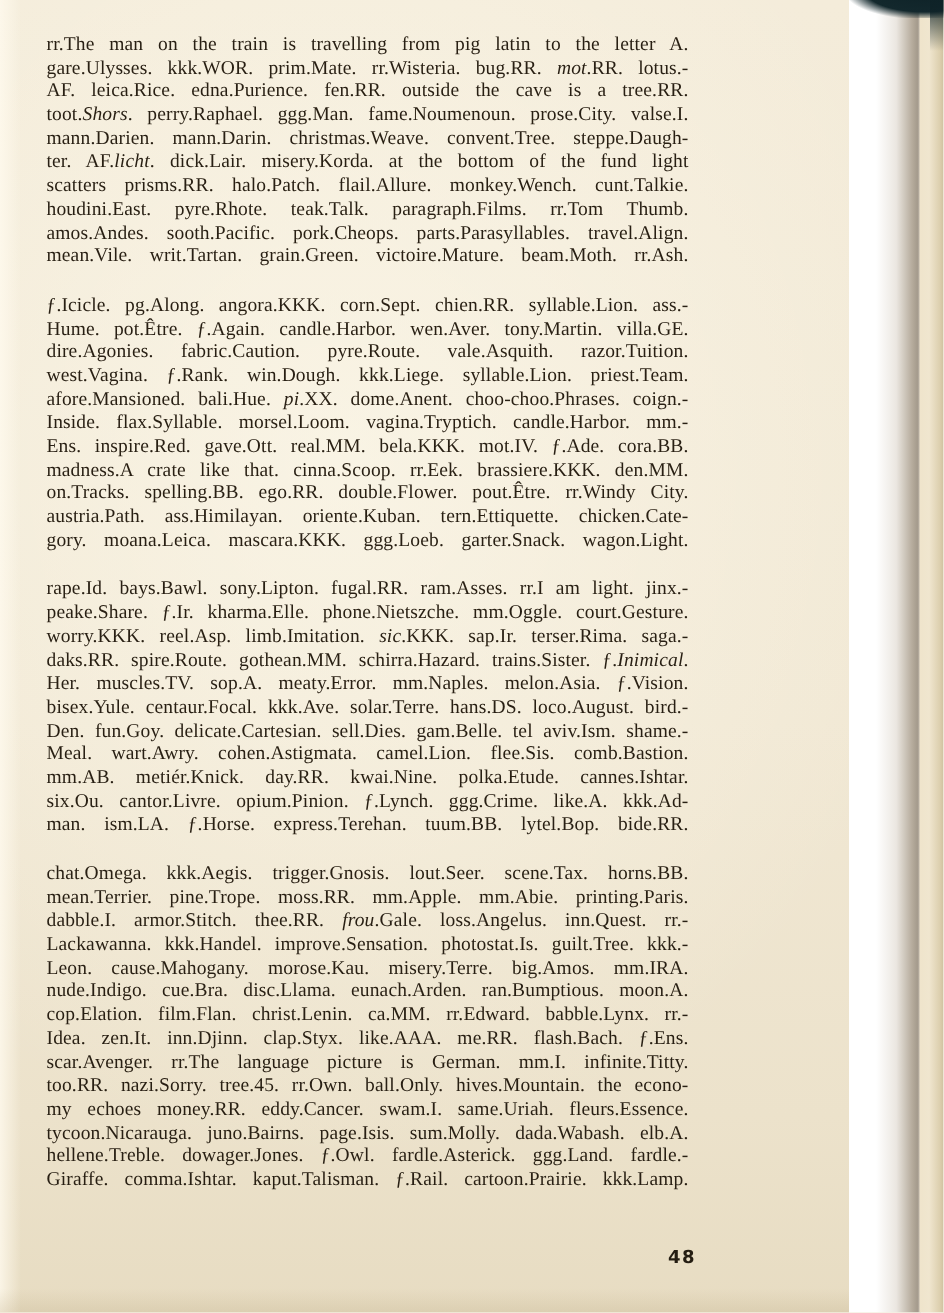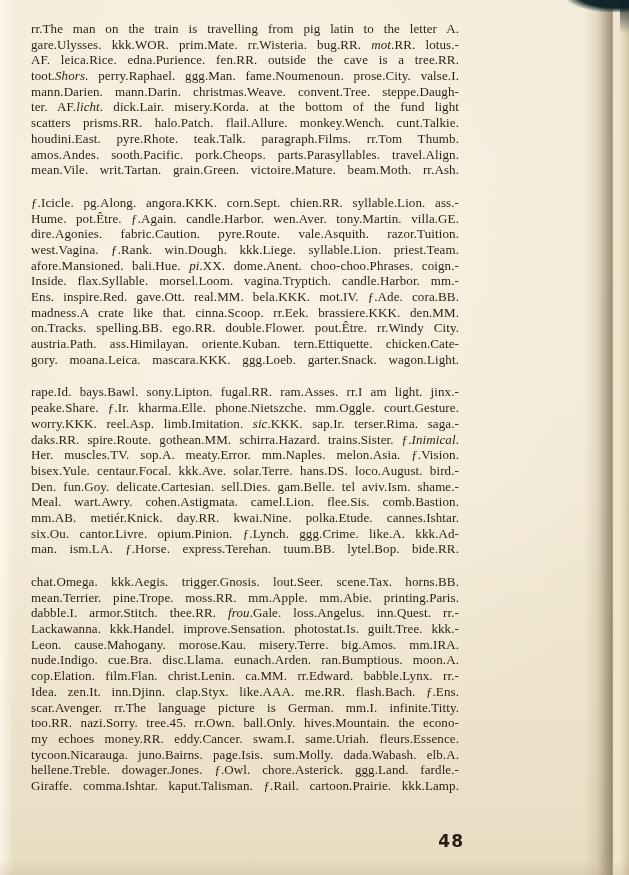--- a/index.html
+++ b/index.html
@@ -9,21 +9,21 @@
   body {
     width: 629px;
     height: 875px;
     overflow: hidden;
     position: relative;
     font-family: "Liberation Serif", serif;
   }
   .scan {
     position: absolute;
     inset: 0;
-    width: 629px;
+    width: 566px;
     height: 875px;
     background:
       radial-gradient(ellipse 120% 90% at 40% 35%, rgba(255,252,240,0.55), rgba(0,0,0,0) 60%),
       linear-gradient(180deg, #f4ecda 0%, #f1e8d4 55%, #ecE2cb 85%, #e7dcc2 100%),
       #f0e7d3;
   }
   
   .left-edge {
     position: absolute;
     left: 0; top: 0; bottom: 0;
@@ -102,21 +102,21 @@
     font-style: italic;
   }
   .page-number {
     position: absolute;
     left: 428px;
     top: 831px;
     width: 36px;
     text-align: right;
     font-family: "DejaVu Sans", sans-serif;
     font-weight: bold;
-    font-size: 17px;
+    font-size: 12px;
     letter-spacing: 1px;
     color: #241d12;
   }
 </style>
 </head>
 <body>
 
 <div class="scan">
   <div class="left-edge"></div>
 
@@ -165,21 +165,21 @@
         <div class="text-line">dabble.I. armor.Stitch. thee.RR. <i>frou</i>.Gale. loss.Angelus. inn.Quest. rr.-</div>
         <div class="text-line">Lackawanna. kkk.Handel. improve.Sensation. photostat.Is. guilt.Tree. kkk.-</div>
         <div class="text-line">Leon. cause.Mahogany. morose.Kau. misery.Terre. big.Amos. mm.IRA.</div>
         <div class="text-line">nude.Indigo. cue.Bra. disc.Llama. eunach.Arden. ran.Bumptious. moon.A.</div>
         <div class="text-line">cop.Elation. film.Flan. christ.Lenin. ca.MM. rr.Edward. babble.Lynx. rr.-</div>
         <div class="text-line">Idea. zen.It. inn.Djinn. clap.Styx. like.AAA. me.RR. flash.Bach. ƒ.Ens.</div>
         <div class="text-line">scar.Avenger. rr.The language picture is German. mm.I. infinite.Titty.</div>
         <div class="text-line">too.RR. nazi.Sorry. tree.45. rr.Own. ball.Only. hives.Mountain. the econo-</div>
         <div class="text-line">my echoes money.RR. eddy.Cancer. swam.I. same.Uriah. fleurs.Essence.</div>
         <div class="text-line">tycoon.Nicarauga. juno.Bairns. page.Isis. sum.Molly. dada.Wabash. elb.A.</div>
-        <div class="text-line">hellene.Treble. dowager.Jones. ƒ.Owl. chore.Asterick. ggg.Land. fardle.-</div>
+        <div class="text-line">hellene.Treble. dowager.Jones. ƒ.Owl. fardle.Asterick. ggg.Land. fardle.-</div>
         <div class="text-line">Giraffe. comma.Ishtar. kaput.Talisman. ƒ.Rail. cartoon.Prairie. kkk.Lamp.</div>
       </div>
     </div>
 
   <div class="page-number">48</div>
 
   <div class="crease"></div>
   <div class="adjacent-page"></div>
   <div class="corner-mark"></div>
   <div class="corner-tail"></div>

